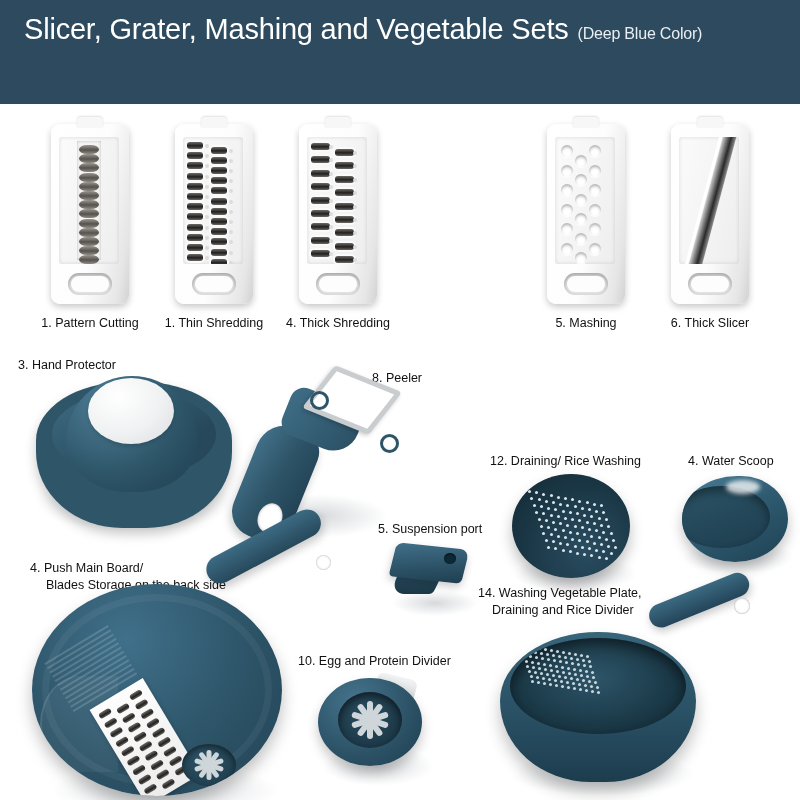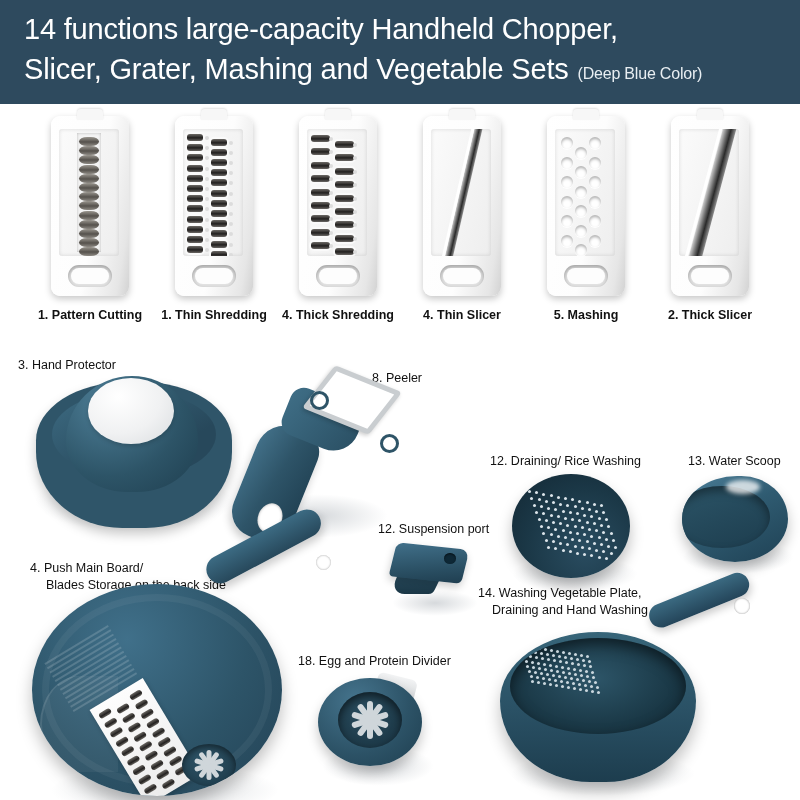--- a/index.html
+++ b/index.html
@@ -32,21 +32,21 @@
     color:#e8eef2;
     margin-left:9px;
     white-space:nowrap;
   }
 
   
   #blade-row{
     position:absolute;left:0;top:104px;width:800px;height:230px;
   }
   .blade-cell{
-    position:absolute;top:0;width:124px;height:230px;font-weight:bold;
+    position:absolute;top:8px;width:124px;height:230px;
   }
   .blade-body{
     position:absolute;left:50%;transform:translateX(-50%);
     top:12px;width:78px;height:180px;
     background:linear-gradient(100deg,#ffffff 0%,#fdfdfd 55%,#e6e6e6 88%,#d2d2d2 100%);
     border-radius:9px;
     box-shadow:0 3px 7px rgba(0,0,0,0.22);
   }
   .blade-tab{
     position:absolute;left:50%;transform:translateX(-50%);
@@ -358,21 +358,20 @@
   #wash-handle-hole{
     position:absolute;left:234px;top:-10px;width:16px;height:16px;
     border-radius:50%;background:#ffffff;
     box-shadow:inset 0 0 2px rgba(0,0,0,0.45);
   }
 </style>
 </head>
 <body>
 
 <div id="header">
-  <div class="hline">14 functions large-capacity Handheld Chopper,</div>
   <div class="hline hline2">
     <span>Slicer, Grater, Mashing and Vegetable Sets</span>
     <span id="title-suffix">(Deep Blue Color)</span>
   </div>
 </div>
 
 <div id="blade-row">
     <div class="blade-cell" style="left: 28px;">
       <div class="blade-body">
         <div class="blade-tab"></div>
@@ -492,31 +491,20 @@
           <div class="mini-dot" style="left: 46px; top: 94.43px;"></div>
           <div class="mini-blade" style="width: 19px; left: 28px; top: 105.83px;"></div>
           <div class="mini-dot" style="left: 46px; top: 107.83px;"></div>
           <div class="mini-blade" style="width: 19px; left: 28px; top: 119.23px;"></div>
           <div class="mini-dot" style="left: 46px; top: 121.23px;"></div>
         </div>
         <div class="blade-grip"></div>
       </div>
       <div class="blade-label">4. Thick Shredding</div>
     </div>
-    <div class="blade-cell" style="left: 400px;">
-      <div class="blade-body">
-        <div class="blade-tab"></div>
-        <div class="blade-window">
-          <div class="diag-blade" style="width: 8px; height: 172px; left: 26px; top: -11px; transform: rotate(13deg);"></div>
-          <div class="diag-blade" style="width: 3px; height: 172px; left: 23px; top: -11px; background: rgb(255, 255, 255); transform: rotate(13deg);"></div>
-        </div>
-        <div class="blade-grip"></div>
-      </div>
-      <div class="blade-label">4. Thin Slicer</div>
-    </div>
     <div class="blade-cell" style="left: 524px;">
       <div class="blade-body">
         <div class="blade-tab"></div>
         <div class="blade-window">
           <div class="mash-hole" style="width: 12px; height: 12px; left: 6px; top: 8px;"></div>
           <div class="mash-hole" style="width: 12px; height: 12px; left: 6px; top: 27.5px;"></div>
           <div class="mash-hole" style="width: 12px; height: 12px; left: 6px; top: 47px;"></div>
           <div class="mash-hole" style="width: 12px; height: 12px; left: 6px; top: 66.5px;"></div>
           <div class="mash-hole" style="width: 12px; height: 12px; left: 6px; top: 86px;"></div>
           <div class="mash-hole" style="width: 12px; height: 12px; left: 6px; top: 105.5px;"></div>
@@ -539,21 +527,21 @@
     </div>
     <div class="blade-cell" style="left: 648px;">
       <div class="blade-body">
         <div class="blade-tab"></div>
         <div class="blade-window">
           <div class="diag-blade" style="width: 13px; height: 172px; left: 24px; top: -11px; transform: rotate(15deg);"></div>
           <div class="diag-blade" style="width: 3px; height: 172px; left: 20px; top: -11px; background: rgb(255, 255, 255); transform: rotate(15deg);"></div>
         </div>
         <div class="blade-grip"></div>
       </div>
-      <div class="blade-label">2. Thick Slicer</div>
+      <div class="blade-label">6. Thick Slicer</div>
     </div>
   </div>
 
 <div class="item-label" style="left:18px;top:358px;">3. Hand Protector</div>
 <div id="hand-protector">
   <div class="blue-shadow" style="left:34px;top:470px;width:200px;height:62px;"></div>
   <div id="hp-base" style="left:36px;top:382px;width:196px;height:146px;"></div>
   <div id="hp-dome" style="left:66px;top:376px;width:132px;height:116px;"></div>
   <div id="hp-cap" style="left:88px;top:378px;width:86px;height:66px;"></div>
 </div>
@@ -629,41 +617,41 @@
         <div class="petal" style="transform: translate(-50%, -100%) rotate(144deg);"></div>
         <div class="petal" style="transform: translate(-50%, -100%) rotate(180deg);"></div>
         <div class="petal" style="transform: translate(-50%, -100%) rotate(216deg);"></div>
         <div class="petal" style="transform: translate(-50%, -100%) rotate(252deg);"></div>
         <div class="petal" style="transform: translate(-50%, -100%) rotate(288deg);"></div>
         <div class="petal" style="transform: translate(-50%, -100%) rotate(324deg);"></div>
       </div>
   </div>
 </div>
 
-<div class="item-label" style="left:298px;top:654px;">18. Egg and Protein Divider</div>
+<div class="item-label" style="left:298px;top:654px;">10. Egg and Protein Divider</div>
 <div id="egg" style="left:318px;top:678px;width:120px;height:110px;">
   <div class="blue-shadow" style="left:4px;top:68px;width:112px;height:40px;"></div>
   <div id="egg-clip"></div>
   <div id="egg-body">
     <div id="egg-well">
         <div class="petal" style="height: 19px; width: 6px; transform: translate(-50%, -100%) rotate(0deg);"></div>
         <div class="petal" style="height: 19px; width: 6px; transform: translate(-50%, -100%) rotate(36deg);"></div>
         <div class="petal" style="height: 19px; width: 6px; transform: translate(-50%, -100%) rotate(72deg);"></div>
         <div class="petal" style="height: 19px; width: 6px; transform: translate(-50%, -100%) rotate(108deg);"></div>
         <div class="petal" style="height: 19px; width: 6px; transform: translate(-50%, -100%) rotate(144deg);"></div>
         <div class="petal" style="height: 19px; width: 6px; transform: translate(-50%, -100%) rotate(180deg);"></div>
         <div class="petal" style="height: 19px; width: 6px; transform: translate(-50%, -100%) rotate(216deg);"></div>
         <div class="petal" style="height: 19px; width: 6px; transform: translate(-50%, -100%) rotate(252deg);"></div>
         <div class="petal" style="height: 19px; width: 6px; transform: translate(-50%, -100%) rotate(288deg);"></div>
         <div class="petal" style="height: 19px; width: 6px; transform: translate(-50%, -100%) rotate(324deg);"></div>
       </div>
   </div>
 </div>
 
-<div class="item-label" style="left:378px;top:522px;">12. Suspension port</div>
+<div class="item-label" style="left:378px;top:522px;">5. Suspension port</div>
 <div id="susp" style="left:392px;top:546px;width:100px;height:70px;">
   <div class="blue-shadow" style="left:0px;top:44px;width:86px;height:26px;"></div>
   <div id="susp-tail"></div>
   <div id="susp-body"></div>
   <div id="susp-hole"></div>
 </div>
 
 <div class="item-label" style="left:490px;top:454px;">12. Draining/ Rice Washing</div>
 <div id="drain" style="left:512px;top:474px;width:140px;height:120px;">
   <div class="blue-shadow" style="left:0px;top:82px;width:126px;height:36px;"></div>
@@ -760,31 +748,31 @@
       <div class="perf" style="left: 49.6px; top: 74.8px;"></div>
       <div class="perf" style="left: 56.8px; top: 76.2px;"></div>
       <div class="perf" style="left: 64px; top: 77.6px;"></div>
       <div class="perf" style="left: 71.2px; top: 79px;"></div>
       <div class="perf" style="left: 78.4px; top: 80.4px;"></div>
       <div class="perf" style="left: 85.6px; top: 81.8px;"></div>
       <div class="perf" style="left: 92.8px; top: 83.2px;"></div>
     </div>
 </div>
 
-<div class="item-label" style="left:688px;top:454px;">13. Water Scoop</div>
+<div class="item-label" style="left:688px;top:454px;">4. Water Scoop</div>
 <div id="scoop" style="left:682px;top:476px;width:120px;height:100px;">
   <div class="blue-shadow" style="left:0px;top:64px;width:112px;height:34px;"></div>
   <div id="scoop-body">
     <div id="scoop-inner"></div>
     <div id="scoop-hl"></div>
   </div>
 </div>
 
 <div class="item-label" style="left:478px;top:586px;">14. Washing Vegetable Plate,</div>
-<div class="item-label" style="left:492px;top:603px;">Draining and Hand Washing</div>
+<div class="item-label" style="left:492px;top:603px;">Draining and Rice Divider</div>
 <div id="wash" style="left:500px;top:608px;width:280px;height:190px;">
   <div class="blue-shadow" style="left:10px;top:144px;width:186px;height:44px;"></div>
   <div id="wash-handle"></div>
   <div id="wash-handle-hole"></div>
   <div id="wash-bowl">
     <div id="wash-cavity">
         <div class="perf" style="left: 10px; top: 6px; background: rgb(201, 214, 221);"></div>
         <div class="perf" style="left: 16px; top: 7px; background: rgb(201, 214, 221);"></div>
         <div class="perf" style="left: 22px; top: 8px; background: rgb(201, 214, 221);"></div>
         <div class="perf" style="left: 28px; top: 9px; background: rgb(201, 214, 221);"></div>

